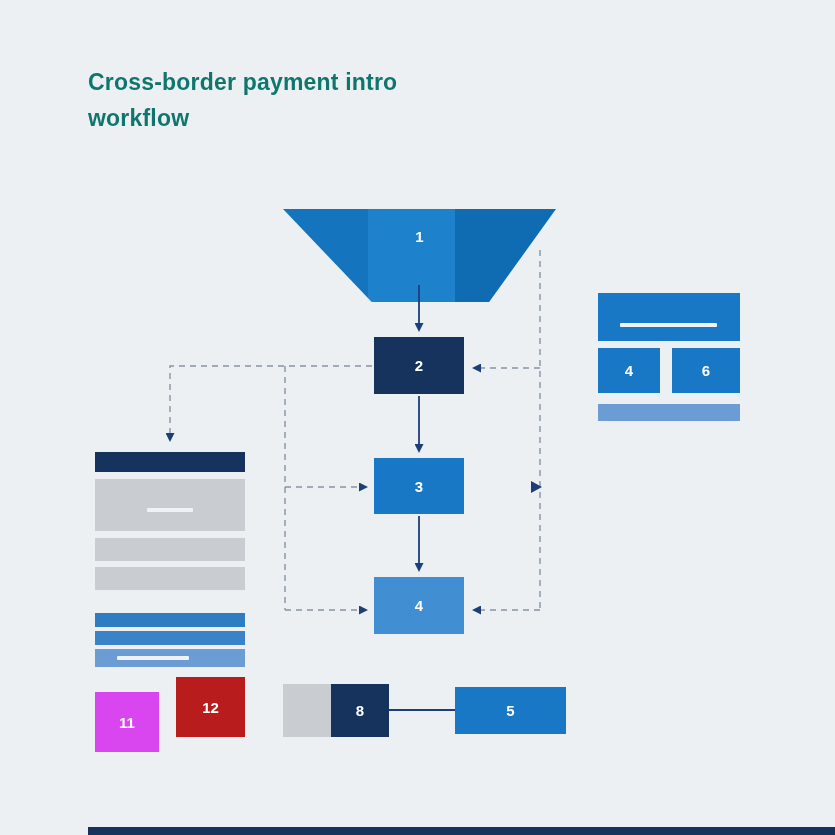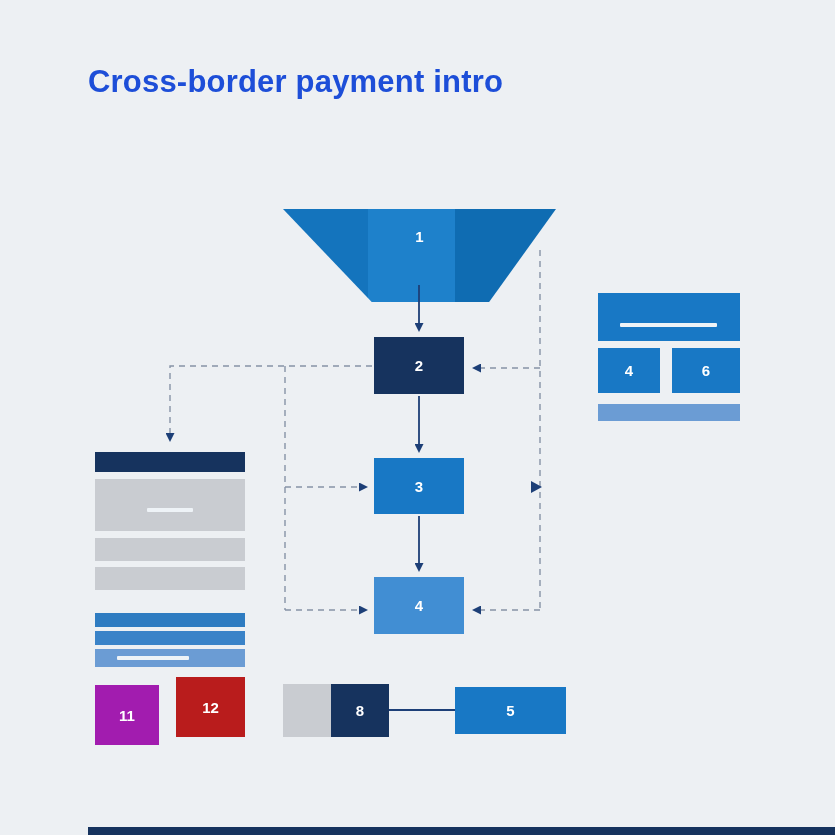--- a/index.html
+++ b/index.html
@@ -13,22 +13,22 @@
     width: 835px;
     height: 835px;
     background: #edf0f3;
     overflow: hidden;
   }
   .abs { position: absolute; }
   .title {
     position: absolute;
     left: 88px;
     top: 64px;
-    color: #1d4ed8;
-    font-size: 31px;
+    color: #0f766e;
+    font-size: 23px;
     font-weight: 700;
     line-height: 36px;
     letter-spacing: 0.2px;
   }
   .node {
     position: absolute;
     display: flex;
     align-items: center;
     justify-content: center;
     color: #ffffff;
@@ -78,20 +78,21 @@
     background: #16335e;
   }
 </style>
 </head>
 <body>
 
 <div class="canvas">
 
   <div class="title">
     <div>Cross-border payment intro</div>
+    <div>workflow</div>
   </div>
 
   <div class="funnel">
     <span>1</span>
   </div>
 
   <div class="node" style="left:374px; top:337px; width:90px; height:57px; background:#16335e;">
     <span>2</span>
   </div>
 
@@ -121,21 +122,21 @@
     <div class="abs" style="left:0; top:27px; width:150px; height:52px; background:#c9ccd1;">
       <div class="wline" style="left:52px; top:29px; width:46px;"></div>
     </div>
     <div class="abs" style="left:0; top:86px; width:150px; height:23px; background:#c9ccd1;"></div>
     <div class="abs" style="left:0; top:115px; width:150px; height:23px; background:#c9ccd1;"></div>
     <div class="abs" style="left:0; top:161px; width:150px; height:14px; background:#2e7cc1;"></div>
     <div class="abs" style="left:0; top:179px; width:150px; height:14px; background:#3a83c8;"></div>
     <div class="abs" style="left:0; top:197px; width:150px; height:18px; background:#6b9cd4;">
       <div class="wline" style="left:22px; top:7px; width:72px;"></div>
     </div>
-    <div class="node" style="left:0; top:233px; width:64px; height:60px; background:#a21caf;">
+    <div class="node" style="left:0; top:240px; width:64px; height:60px; background:#d946ef;">
       <span>11</span>
     </div>
     <div class="node" style="left:81px; top:225px; width:69px; height:60px; background:#b91c1c;">
       <span>12</span>
     </div>
   </div>
 
   <div class="abs" style="left:283px; top:684px; width:48px; height:53px; background:#c9ccd1;"></div>
   <div class="node" style="left:331px; top:684px; width:58px; height:53px; background:#16335e;">
     <span>8</span>

